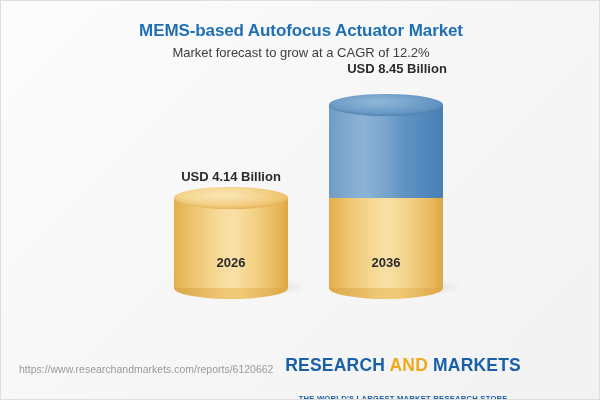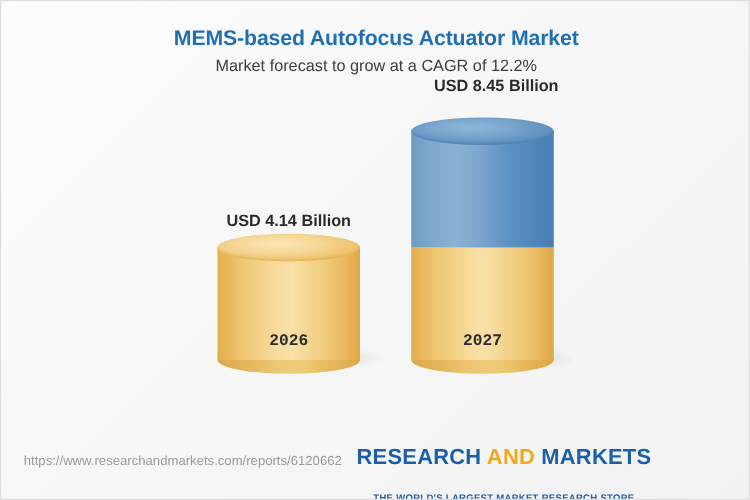--- a/index.html
+++ b/index.html
@@ -128,27 +128,26 @@
       #6f9bc4 0%, #7ea8cd 14%, #8cb3d5 30%, #7ba6cd 48%,
       #5d92c2 68%, #4f85ba 88%, #4a7fb4 100%);
   }
   .blue .seg-cap {
     background: radial-gradient(ellipse at 42% 36%, #8fb7d8 0%, #7ba7cd 32%, #5b90bf 72%, #4a7fb3 100%);
     box-shadow: inset 0 -1px 2px rgba(40,80,130,0.25);
   }
 
   .x-label {
     position: absolute;
-    bottom: 8px;
+    bottom: 18px;
     left: 50%;
     transform: translateX(-50%);
     font-size: 13px;
     font-weight: bold;
     color: #2b2b2b;
-    font-family: Liberation Mono, monospace;
   }
 
   
   #footer {
     position: absolute;
     left: 0;
     bottom: 0;
     width: 536px;
     height: 52px;
   }
@@ -218,21 +217,21 @@
           <div class="seg-bottom" style="bottom: -11px;"></div>
           <div class="seg-body" style="bottom: 0px; height: 90px;"></div>
         </div>
 
         <div class="seg blue">
           <div class="seg-body" style="bottom: 90px; height: 93px;"></div>
           <div class="seg-cap" style="bottom: 172px;"></div>
         </div>
       </div>
 
-      <div class="x-label">2027</div>
+      <div class="x-label">2036</div>
     </div>
 
   </div>
 
   <div id="footer">
     <div id="source-url">https://www.researchandmarkets.com/reports/6120662</div>
     <div id="logo">
       <div id="logo-wordmark"><span>RESEARCH </span><span id="logo-and">AND</span><span> MARKETS</span></div>
       <div id="logo-tagline">THE WORLD'S LARGEST MARKET RESEARCH STORE</div>
     </div>

